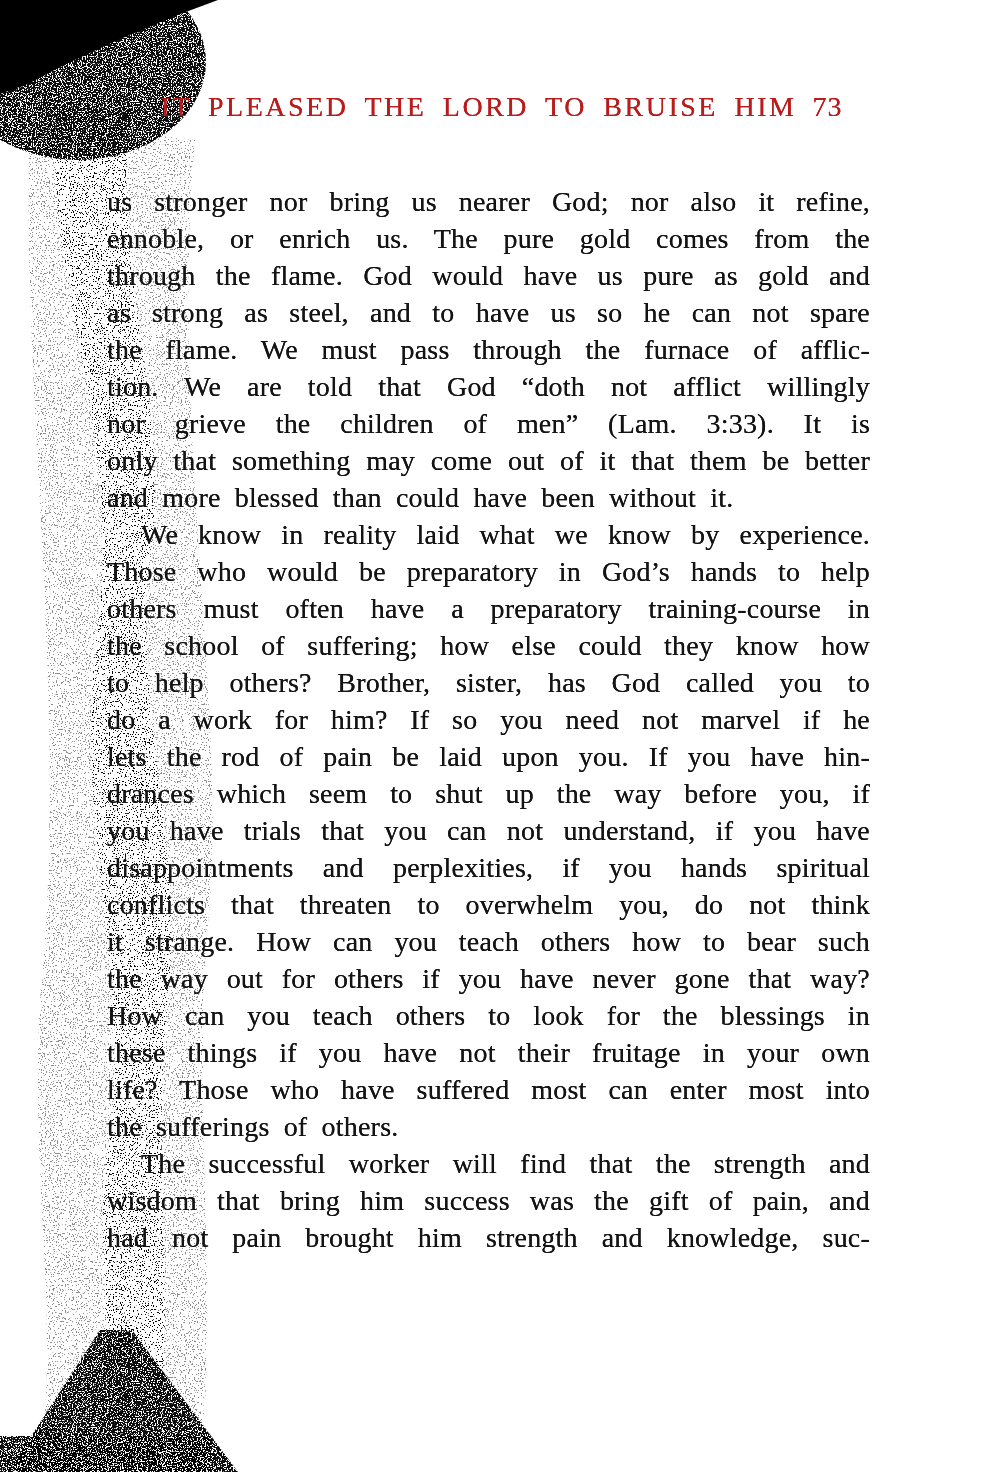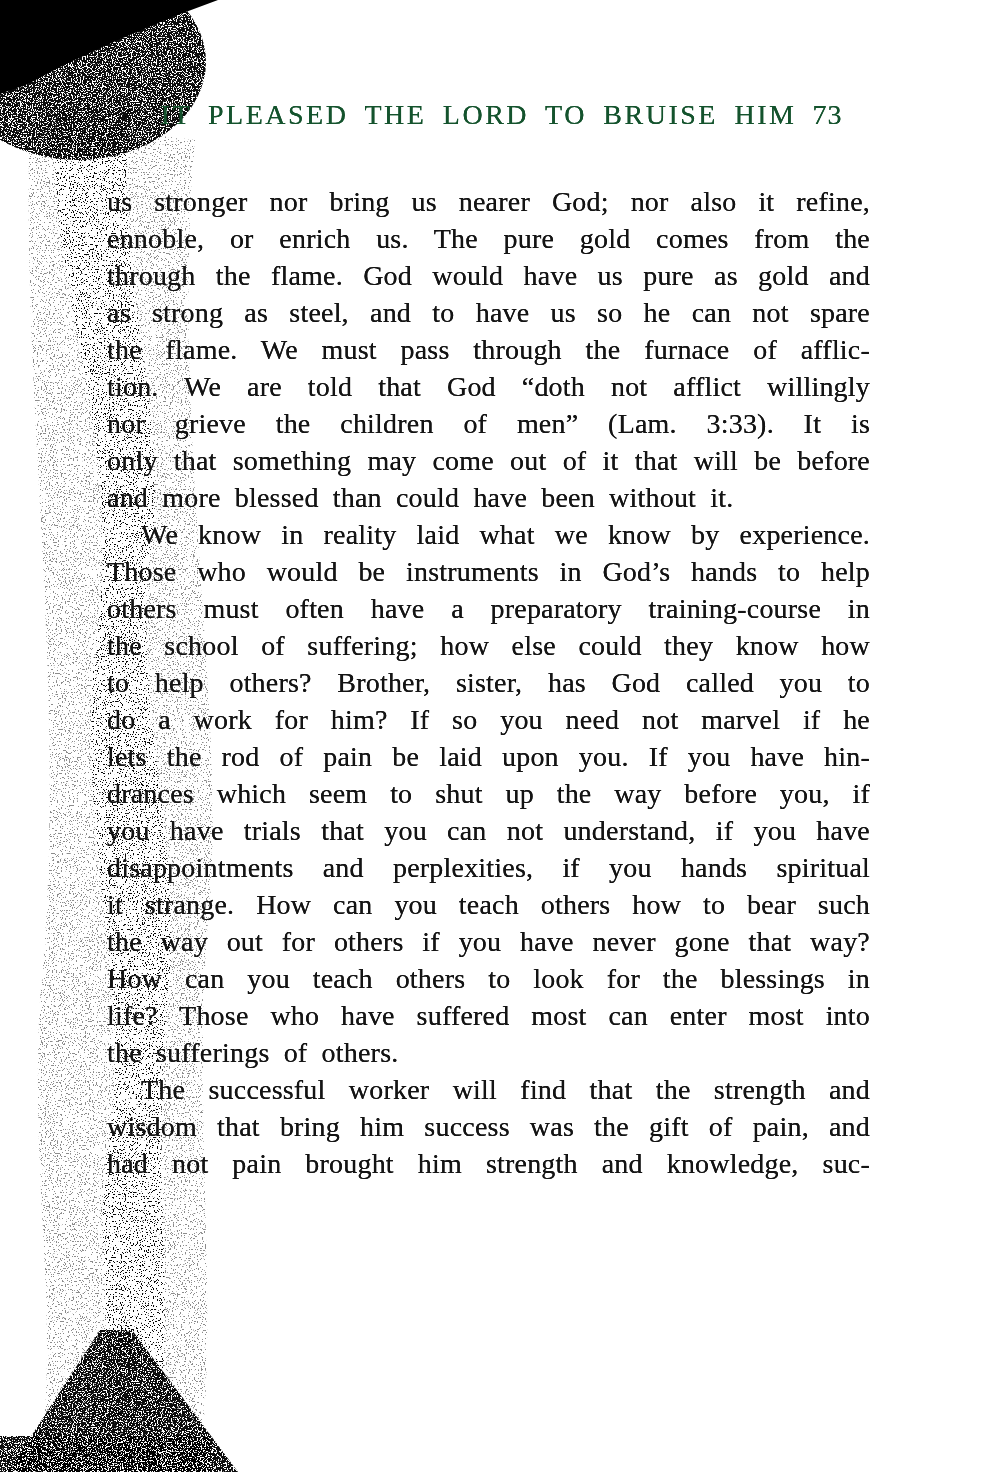--- a/index.html
+++ b/index.html
@@ -19,32 +19,32 @@
   .noise-svg {
     position: absolute;
     left: 0;
     top: 0;
     width: 260px;
     height: 1472px;
     pointer-events: none;
   }
   .running-head {
     position: absolute;
-    top: 96px;
+    top: 88px;
     left: 107px;
     width: 763px;
     padding-left: 26px;
     box-sizing: border-box;
     text-align: center;
     font-size: 28px;
     line-height: 38px;
     letter-spacing: 2.5px;
     word-spacing: 7px;
     white-space: nowrap;
-    color: #14532d;
+    color: #b91c1c;
     text-shadow: 0 0 0.4px currentColor;
   }
   .running-head .pgnum {
     margin-left: 16px;
     letter-spacing: 1px;
   }
   .textblock {
     position: absolute;
     top: 183px;
     left: 107px;
@@ -115,35 +115,37 @@
   </div>
 
   <div class="textblock">
       <div class="line">us stronger nor bring us nearer God; nor also it refine,</div>
       <div class="line">ennoble, or enrich us. The pure gold comes from the</div>
       <div class="line">through the flame. God would have us pure as gold and</div>
       <div class="line">as strong as steel, and to have us so he can not spare</div>
       <div class="line">the flame. We must pass through the furnace of afflic-</div>
       <div class="line">tion. We are told that God “doth not afflict willingly</div>
       <div class="line">nor grieve the children of men” (Lam. 3:33). It is</div>
-      <div class="line">only that something may come out of it that will be before</div>
+      <div class="line">only that something may come out of it that them be better</div>
       <div class="line short">and more blessed than could have been without it.</div>
       <div class="line indent">We know in reality laid what we know by experience.</div>
-      <div class="line">Those who would be instruments in God’s hands to help</div>
+      <div class="line">Those who would be preparatory in God’s hands to help</div>
       <div class="line">others must often have a preparatory training-course in</div>
       <div class="line">the school of suffering; how else could they know how</div>
       <div class="line">to help others? Brother, sister, has God called you to</div>
       <div class="line">do a work for him? If so you need not marvel if he</div>
       <div class="line">lets the rod of pain be laid upon you. If you have hin-</div>
       <div class="line">drances which seem to shut up the way before you, if</div>
       <div class="line">you have trials that you can not understand, if you have</div>
       <div class="line">disappointments and perplexities, if you hands spiritual</div>
+      <div class="line">conflicts that threaten to overwhelm you, do not think</div>
       <div class="line">it strange. How can you teach others how to bear such</div>
       <div class="line">the way out for others if you have never gone that way?</div>
       <div class="line">How can you teach others to look for the blessings in</div>
+      <div class="line">these things if you have not their fruitage in your own</div>
       <div class="line">life? Those who have suffered most can enter most into</div>
       <div class="line short">the sufferings of others.</div>
       <div class="line indent">The successful worker will find that the strength and</div>
       <div class="line">wisdom that bring him success was the gift of pain, and</div>
       <div class="line">had not pain brought him strength and knowledge, suc-</div>
     </div>
 
 </div>
 
 </body></html>

